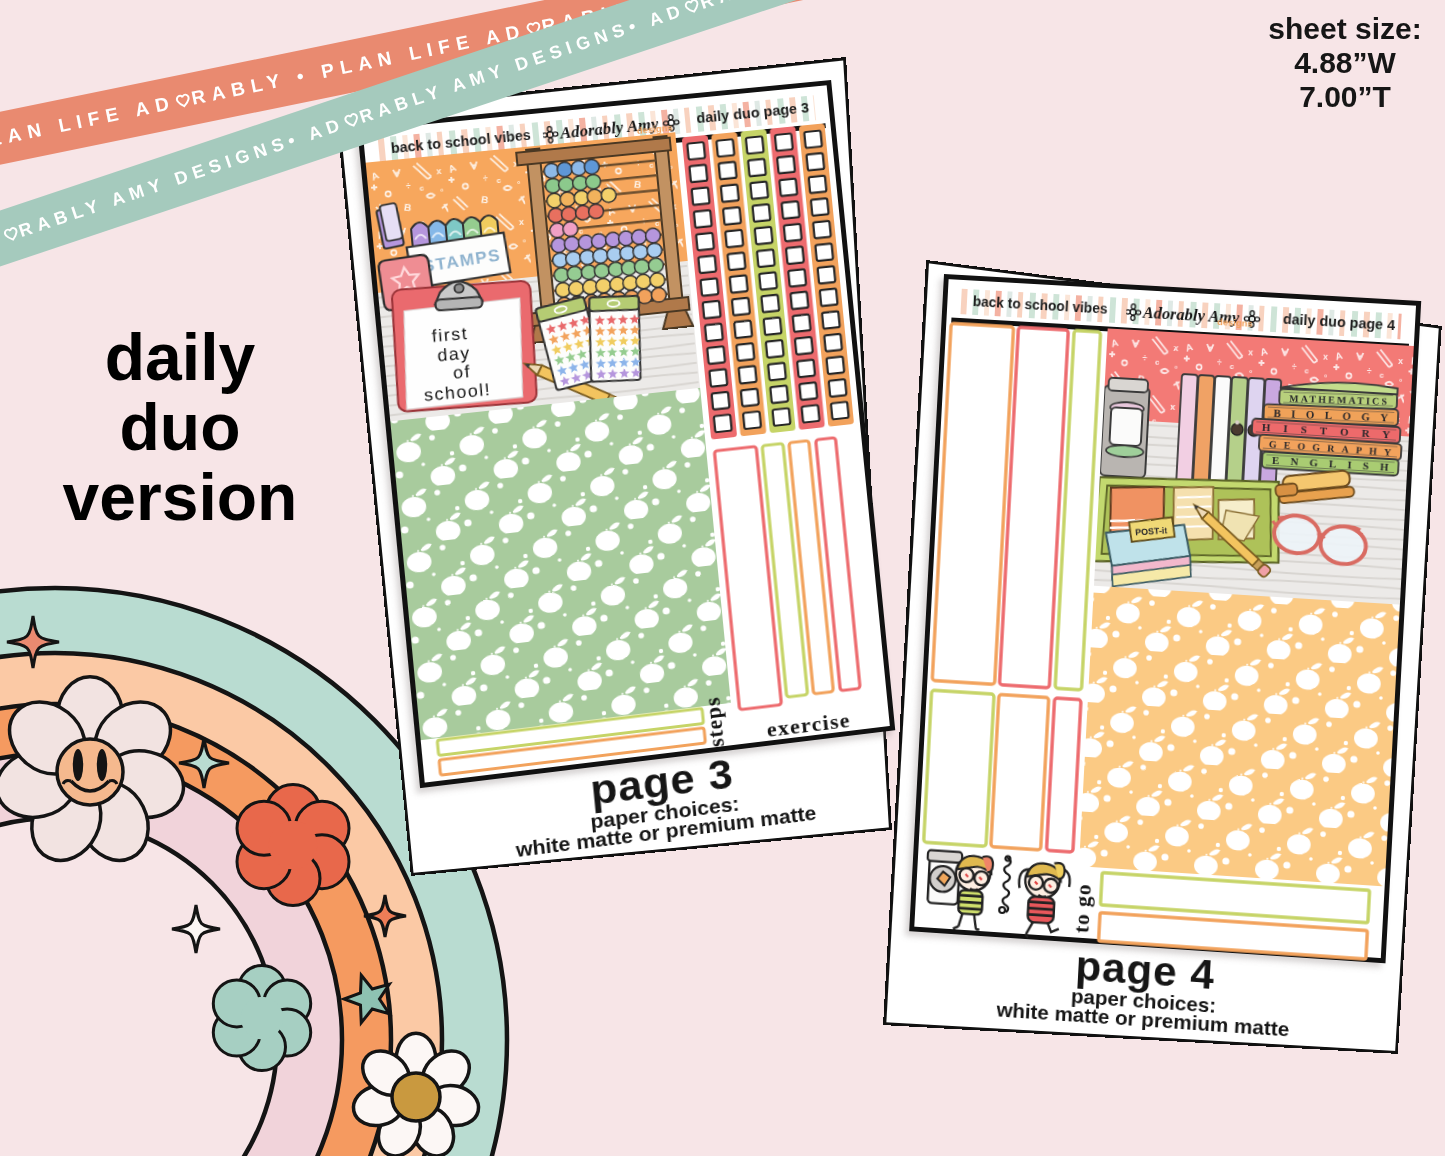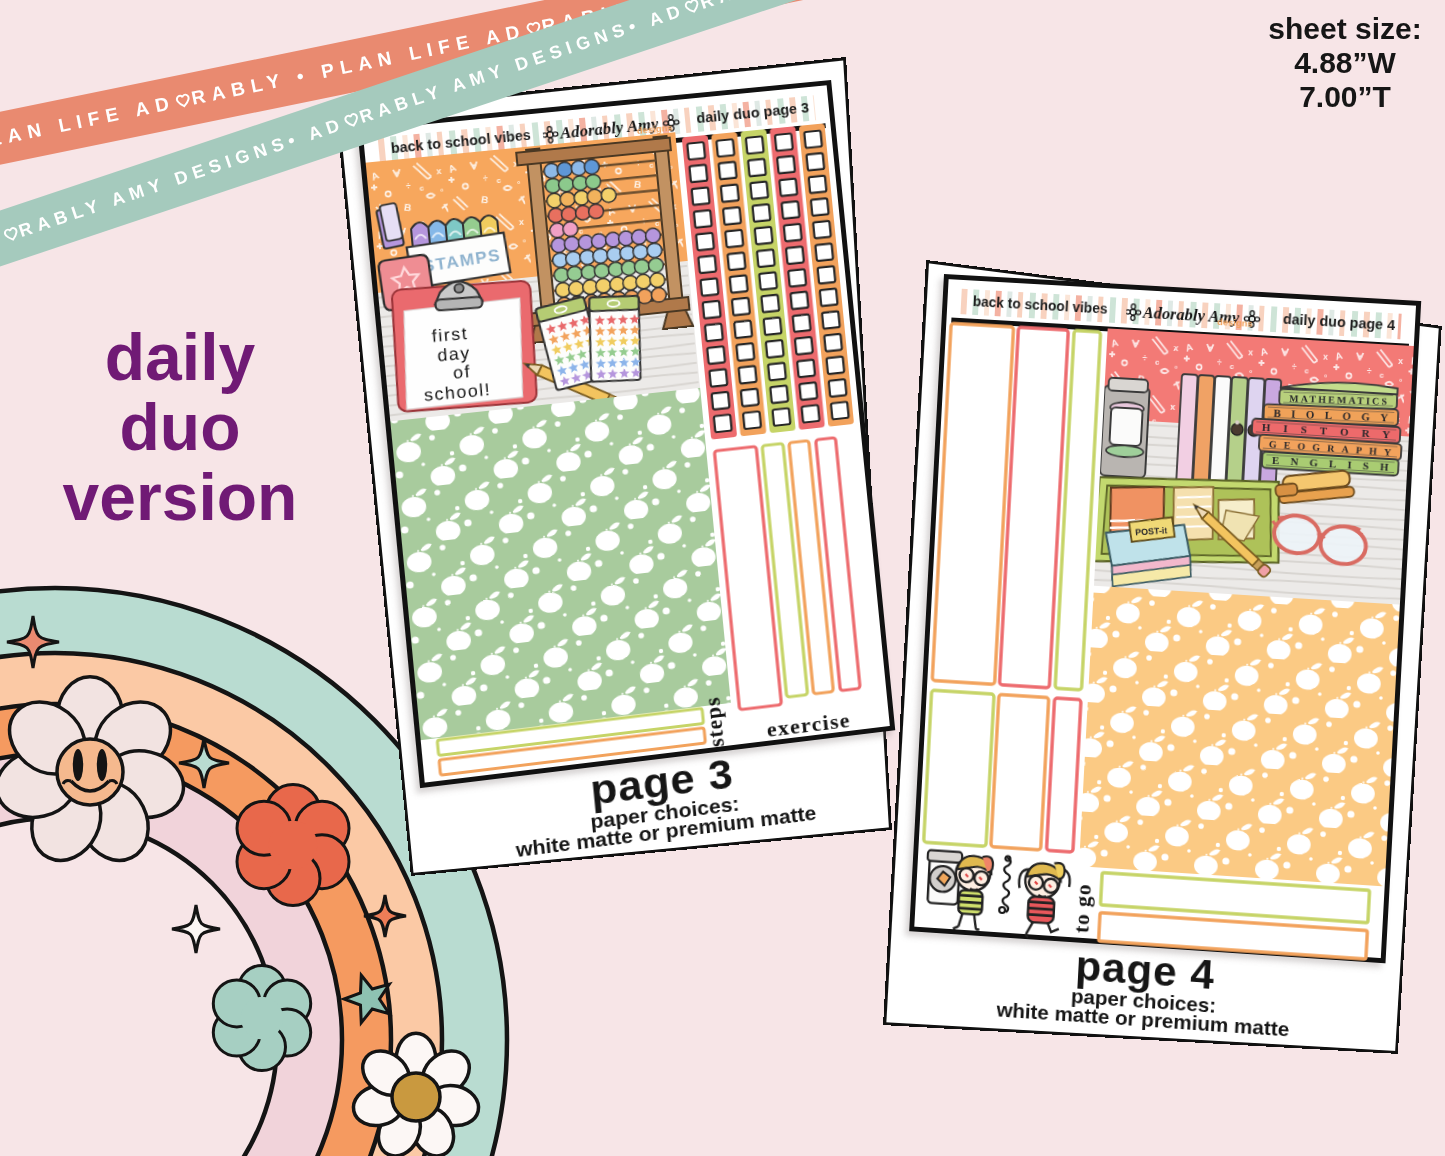--- a/index.html
+++ b/index.html
@@ -128,21 +128,21 @@
     </svg>RABLY • PLAN LIFE ADRABLY • PLAN LIFE ADRABLY • PLAN LIFE ADRABLY • PLAN LIFE ADRABLY • </div>
 
 <div class="ribbon" style="left:-40px;top:224px;width:880px;height:53px;line-height:53px;background:#a5cabd;transform:rotate(-18.5deg);font-size:18px;letter-spacing:5.5px;z-index:8;">AD<svg width="17" height="16" viewBox="0 0 17 16" style="vertical-align:-2px">
       <path d="M8.5 13.6 C2.6 9.2 1.4 5.6 3.6 3.4 C5.5 1.6 8 2.5 8.5 4.5 C9 2.5 11.5 1.6 13.4 3.4 C15.6 5.6 14.4 9.2 8.5 13.6z" fill="none" stroke="#ffffff" stroke-width="1.9"></path>
     </svg>RABLY AMY DESIGNS• AD<svg width="17" height="16" viewBox="0 0 17 16" style="vertical-align:-2px">
       <path d="M8.5 13.6 C2.6 9.2 1.4 5.6 3.6 3.4 C5.5 1.6 8 2.5 8.5 4.5 C9 2.5 11.5 1.6 13.4 3.4 C15.6 5.6 14.4 9.2 8.5 13.6z" fill="none" stroke="#ffffff" stroke-width="1.9"></path>
     </svg>RABLY AMY DESIGNS• AD<svg width="17" height="16" viewBox="0 0 17 16" style="vertical-align:-2px">
       <path d="M8.5 13.6 C2.6 9.2 1.4 5.6 3.6 3.4 C5.5 1.6 8 2.5 8.5 4.5 C9 2.5 11.5 1.6 13.4 3.4 C15.6 5.6 14.4 9.2 8.5 13.6z" fill="none" stroke="#ffffff" stroke-width="1.9"></path>
     </svg>RABLY AMY DESIGNS• ADRABLY AMY DESIGNS• ADRABLY AMY DESIGNS• ADRABLY AMY DESIGNS• </div>
 
-<div class="abs" style="left:30px;top:322px;width:300px;text-align:center;font-weight:bold;font-size:66px;line-height:70px;color:#701a75;z-index:4;">daily<br>duo<br>version</div>
+<div class="abs" style="left:30px;top:322px;width:300px;text-align:center;font-weight:bold;font-size:66px;line-height:70px;color:#000000;z-index:4;">daily<br>duo<br>version</div>
 
 <div class="abs" style="left:1225px;top:12px;width:240px;text-align:center;font-weight:bold;font-size:30px;line-height:34px;color:#161616;z-index:4;">sheet size:<br>4.88”W<br>7.00”T</div>
 <div class="sheetbg" style="width:505px;height:775px;transform:matrix3d(0.996483,-0.109815,0.000000,-0.000016,0.129154,1.054821,0.000000,0.000079,0.000000,0.000000,1.000000,0.000000,336.000000,112.000000,0.000000,1.000000);z-index:2;"></div>
 <div class="fg" style="width:505px;height:775px;transform:matrix3d(1.034358,-0.094245,0.000000,0.000038,0.090690,0.977382,0.000000,-0.000007,0.000000,0.000000,1.000000,0.000000,339.178930,111.933230,0.000000,1.000000);z-index:2;">
     <div class="frame" style="left:16px;top:16px;width:473px;height:674px;">
       <div class="hdr"></div>
       <div class="hdrline"></div>
       <div class="btsv">back to school vibes</div>
       <svg class="abs" style="left:176px;top:11px" width="140" height="24" viewBox="0 0 140 24">
 <g stroke="#1a1a1a" fill="none" stroke-width="1.3">

